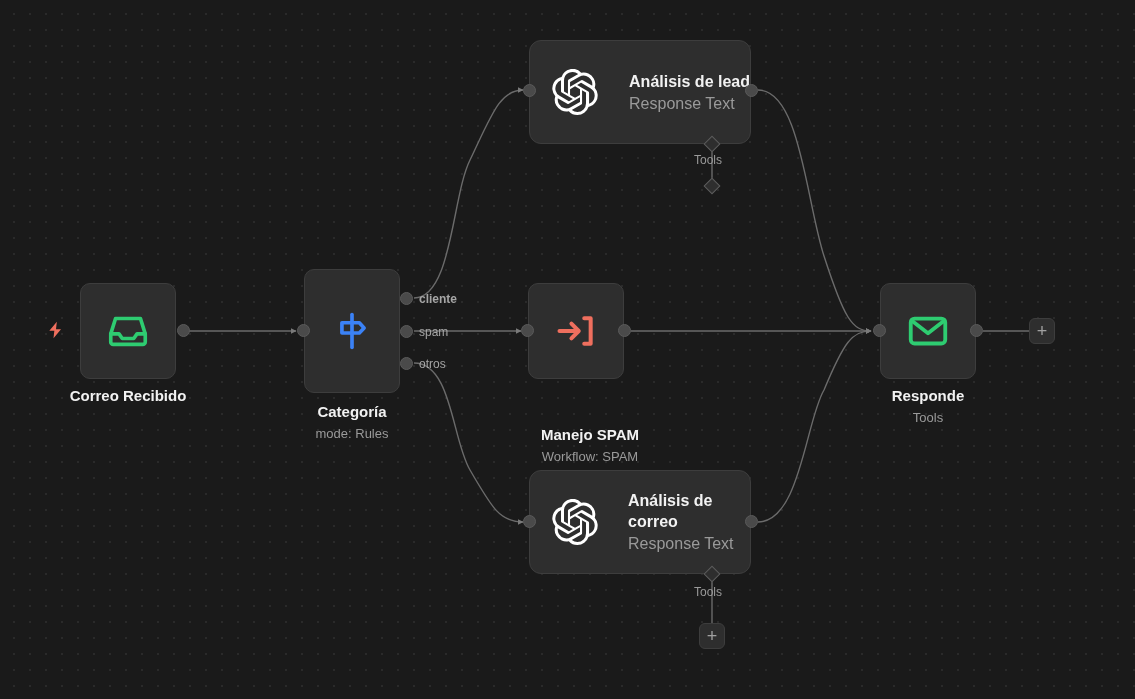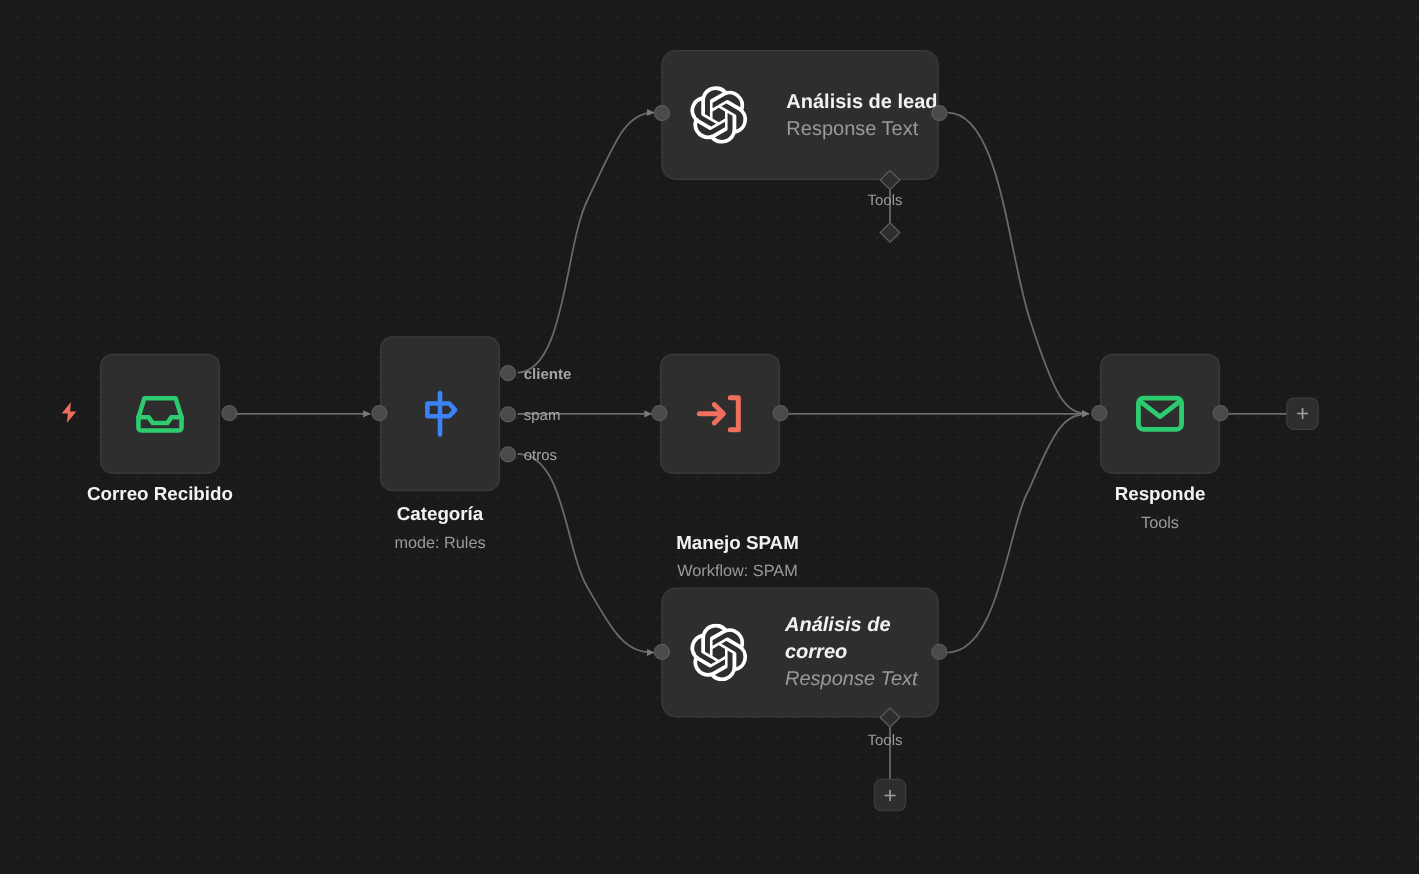--- a/index.html
+++ b/index.html
@@ -258,21 +258,21 @@
       </svg>
     </span>
   </div>
   <div class="port" style="left:521px; top:324px;"></div>
   <div class="port" style="left:618px; top:324px;"></div>
   <div class="label-block" style="left:490px; top:386px; width:200px;margin-top:39px;">
     <div class="node-title">Manejo SPAM</div>
     <div class="node-sub">Workflow: SPAM</div>
   </div>
 
-  <div class="node wide" style="left:529px; top:470px;font-style:italic;">
+  <div class="node wide" style="left:529px; top:470px;">
     <span>
       <svg class="icon" width="46" height="46" viewBox="0 0 24 24" fill="#ffffff">
         <path d="M22.28 9.82a5.98 5.98 0 0 0-.52-4.91 6.05 6.05 0 0 0-6.51-2.9A6 6 0 0 0 4.98 4.18a5.98 5.98 0 0 0-3.99 2.9 6.05 6.05 0 0 0 .74 7.1 5.98 5.98 0 0 0 .51 4.91 6.05 6.05 0 0 0 6.52 2.9A5.98 5.98 0 0 0 13.26 24a6.06 6.06 0 0 0 5.77-4.21 5.99 5.99 0 0 0 3.99-2.9 6.06 6.06 0 0 0-.74-7.07zM13.26 22.43a4.48 4.48 0 0 1-2.88-1.04l.14-.08 4.78-2.76a.79.79 0 0 0 .39-.68v-6.74l2.02 1.17a.07.07 0 0 1 .04.05v5.58a4.5 4.5 0 0 1-4.49 4.5zM3.6 18.3a4.47 4.47 0 0 1-.54-3.01l.14.09 4.79 2.76a.77.77 0 0 0 .78 0l5.84-3.37v2.33a.08.08 0 0 1-.03.06L9.74 19.95a4.5 4.5 0 0 1-6.14-1.65zM2.34 7.9a4.49 4.49 0 0 1 2.35-1.97V11.6a.77.77 0 0 0 .39.68l5.81 3.35-2.02 1.17a.08.08 0 0 1-.07 0l-4.83-2.79A4.5 4.5 0 0 1 2.34 7.9zm16.61 3.86L13.1 8.38 15.12 7.22a.08.08 0 0 1 .07 0l4.83 2.79a4.49 4.49 0 0 1-.68 8.1v-5.67a.8.8 0 0 0-.39-.68zm2.01-3.02l-.14-.09-4.78-2.79a.78.78 0 0 0-.79 0L9.42 9.23V6.9a.07.07 0 0 1 .03-.06l4.83-2.79a4.5 4.5 0 0 1 6.68 4.66zM8.32 12.87L6.3 11.7a.08.08 0 0 1-.04-.06V6.07a4.5 4.5 0 0 1 7.38-3.45l-.14.08L8.72 5.46a.79.79 0 0 0-.39.68zm1.1-2.37L12.02 9l2.6 1.5v3l-2.6 1.5-2.6-1.5z"></path>
       </svg>
     </span>
     <div class="inline-text">
       <div class="inline-title">Análisis de correo</div>
       <div class="inline-sub">Response Text</div>
     </div>
   </div>

